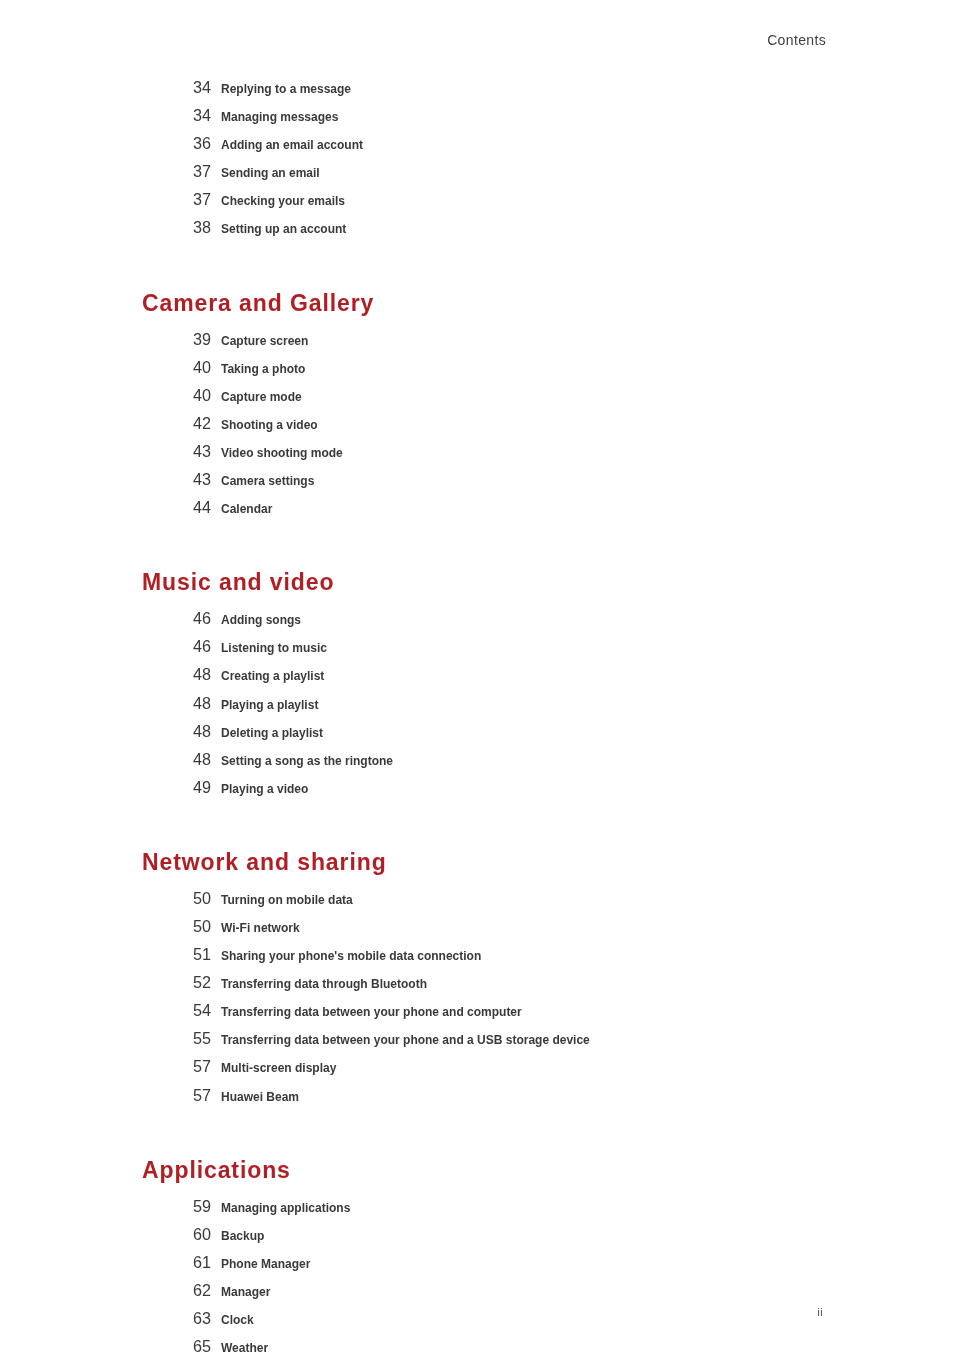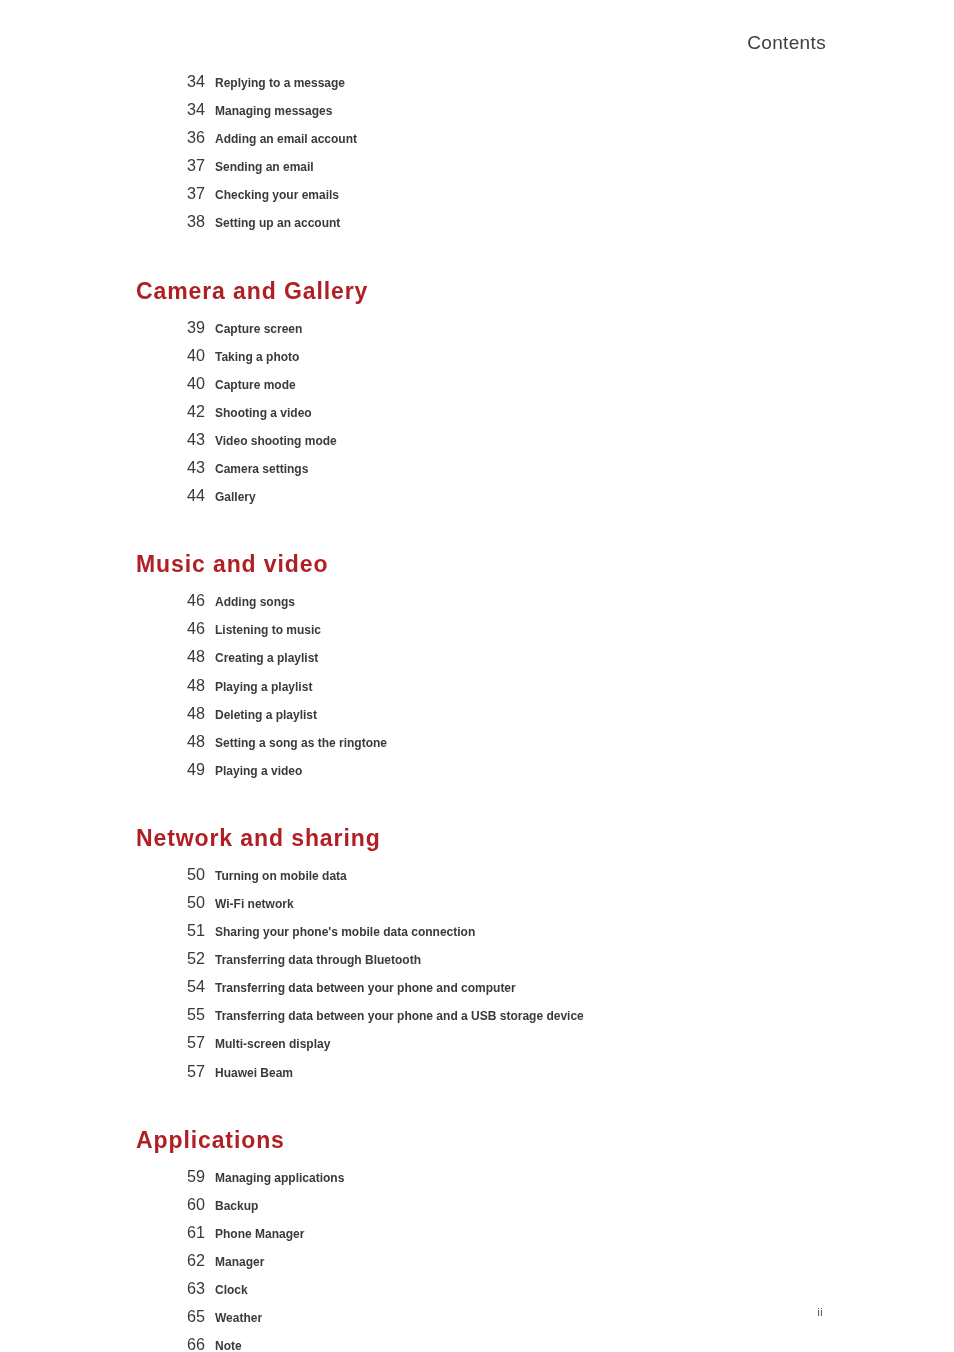--- a/index.html
+++ b/index.html
@@ -20,34 +20,34 @@
     position: relative;
     width: 954px;
     height: 1352px;
     box-sizing: border-box;
   }
   
   .running-header {
     position: absolute;
     top: 32px;
     right: 128px;
-    font-size: 19px;
+    font-size: 14px;
     color: #3f3f3f;
     letter-spacing: 0.35px;
     white-space: nowrap;
   }
   
   .toc {
     position: absolute;
     top: 58px;
     left: 126px;
     width: 700px;
   }
   .toc-block {
-    margin: 10px;
+    margin: 16px;
     padding: 0;
   }
   .section-heading {
     color: #b01f24;
     font-size: 23px;
     font-weight: bold;
     letter-spacing: 0.9px;
     line-height: 26px;
     margin: 0;
     padding: 0;
@@ -157,21 +157,21 @@
           <li class="entry">
             <span class="entry-page">43</span>
             <span class="entry-title">Video shooting mode</span>
           </li>
           <li class="entry">
             <span class="entry-page">43</span>
             <span class="entry-title">Camera settings</span>
           </li>
           <li class="entry">
             <span class="entry-page">44</span>
-            <span class="entry-title">Gallery</span>
+            <span class="entry-title">Calendar</span>
           </li>
         </ul>
       </div>
       <div class="toc-block">
         <div class="block-gap-top"></div>
         <div class="section-heading">Music and video</div>
         <div class="heading-gap"></div>
         <ul class="entries">
           <li class="entry">
             <span class="entry-page">46</span>

